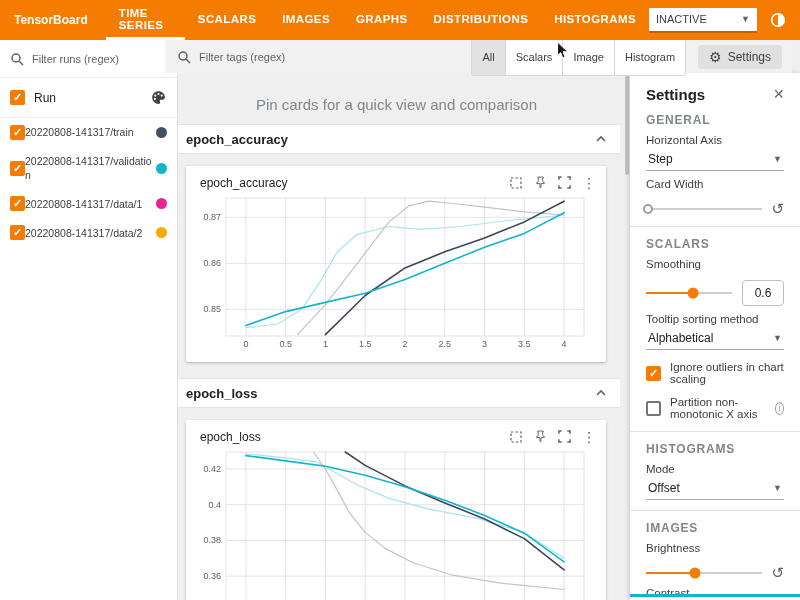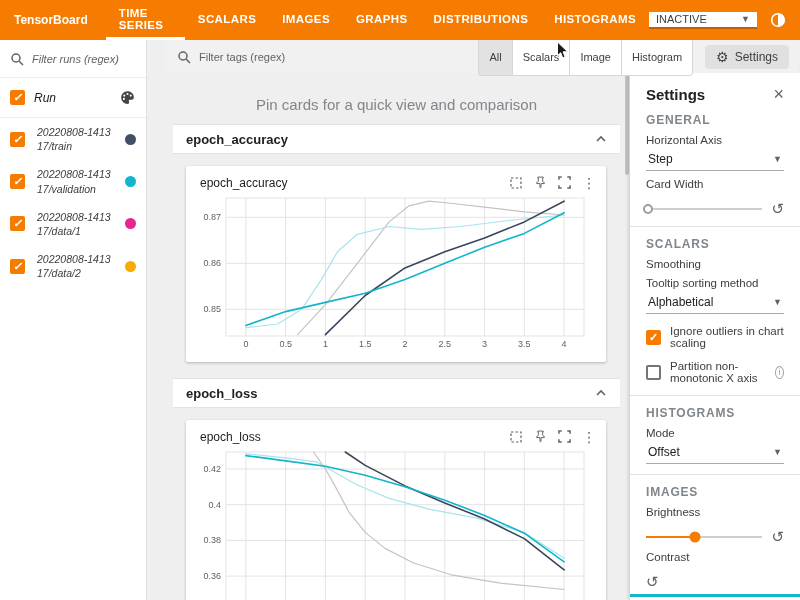--- a/index.html
+++ b/index.html
@@ -8,46 +8,46 @@
 
   
   .header { position:absolute; top:0; left:0; right:0; height:40px; background:#f57c00;
     display:flex; align-items:center; color:#fff; z-index:20; }
   .brand { font-size:12px; font-weight:bold; padding:0 18px 0 14px; }
   .tabs { display:flex; height:100%; }
   .tab { display:flex; align-items:center; padding:0 13px; font-size:11.5px; font-weight:bold;
     letter-spacing:.4px; cursor:pointer; border-bottom:3px solid transparent; }
   .tab.active { border-bottom-color:#fff; }
   .header-right { margin-left:auto; display:flex; align-items:center; gap:11px; padding-right:12px; }
-  .status-select { background:#fff; color:#3c4043; font-size:11px; height:17px; width:108px;
+  .status-select { background:#fff; color:#3c4043; font-size:11px; height:25px; width:108px;
     display:flex; align-items:center; justify-content:space-between; padding:0 7px; cursor:pointer;
     border-bottom:2px solid #c55f00; }
   .caret { font-size:9px; color:#5f6368; }
   .hicon { width:20px; height:20px; display:flex; align-items:center; justify-content:center;
     cursor:pointer; font-size:16px; color:#fff; }
 
   
-  .sidebar { position:absolute; top:40px; left:0; width:147px; bottom:0; background:#fff;
-    border-right:1px solid #e0e0e0; z-index:5;font-style:italic; }
+  .sidebar { position:absolute; top:40px; left:0; width:178px; bottom:0; background:#fff;
+    border-right:1px solid #e0e0e0; z-index:5; }
   .search-row { height:38px; display:flex; align-items:center; gap:8px; padding:0 10px;
     border-bottom:1px solid #ececec; color:#5f6368; font-size:11px; cursor:text; }
   .run-header { height:40px; display:flex; align-items:center; gap:9px; padding:0 10px;
     border-bottom:1px solid #ececec; font-size:12px; }
   .palette { margin-left:auto; cursor:pointer; display:flex; }
-  .run-item { display:flex; align-items:center; gap:12px; padding:7px 10px; font-size:10.5px;
+  .run-item { display:flex; align-items:center; gap:0; padding:7px 10px; font-size:10.5px;
     color:#3c4043; cursor:pointer; }
   .run-label { flex:1; word-break:break-all; line-height:1.35; }
   .dot { width:11px; height:11px; border-radius:50%; flex-shrink:0; }
   .cb { width:15px; height:15px; border:2px solid #757575; border-radius:2px; background:#fff;
     flex-shrink:0; display:flex; align-items:center; justify-content:center; cursor:pointer; }
   .cb.on { background:#f57c00; border-color:#f57c00; }
   .cb.on::after { content:"✓"; color:#fff; font-size:11px; font-weight:bold; }
 
   
-  .toolbar { position:absolute; top:40px; left:165px; right:1px; height:33px; background:#f1f1f1;
+  .toolbar { position:absolute; top:40px; left:165px; right:8px; height:33px; background:#f1f1f1;
     display:flex; align-items:center; padding:0 10px 0 12px; z-index:10; }
   .tag-filter { display:flex; align-items:center; gap:8px; color:#5f6368; font-size:11px; flex:1; cursor:text; }
   .filter-group { display:flex; }
   .fbtn { border:1px solid #d5d7da; background:#fff; padding:12px 10px; font-size:11px;
     color:#3c4043; cursor:pointer; margin-left:-1px; }
   .fbtn:first-child { border-radius:3px 0 0 3px; margin-left:0; }
   .fbtn:last-child { border-radius:0 3px 3px 0; }
   .fbtn.active { background:#e2e2e2; }
   .settings-btn { margin-left:12px; background:#e0e0e0; border-radius:4px; padding:4px 11px;
     display:flex; gap:6px; align-items:center; font-size:12px; color:#3c4043; cursor:pointer; }
@@ -346,20 +346,27 @@
     <div class="slider">
       <span class="thumb hollow" style="left:2%"></span>
     </div>
     <span class="reset">↺</span>
   </div>
 
   <div class="divider"></div>
 
   <div class="sec-head">SCALARS</div>
   <div class="field-label">Smoothing</div>
+  <div class="smooth-row">
+    <div class="slider">
+      <span class="fill" style="width:55%"></span>
+      <span class="thumb" style="left:55%"></span>
+    </div>
+    <div class="value-box">0.6</div>
+  </div>
   <div class="field-label">Tooltip sorting method</div>
   <div class="select">
     <span>Alphabetical</span>
     <span class="caret">▼</span>
   </div>
   <div class="check-row">
     <span class="cb on"></span>
     <span>Ignore outliers in chart scaling</span>
   </div>
   <div class="check-row">

